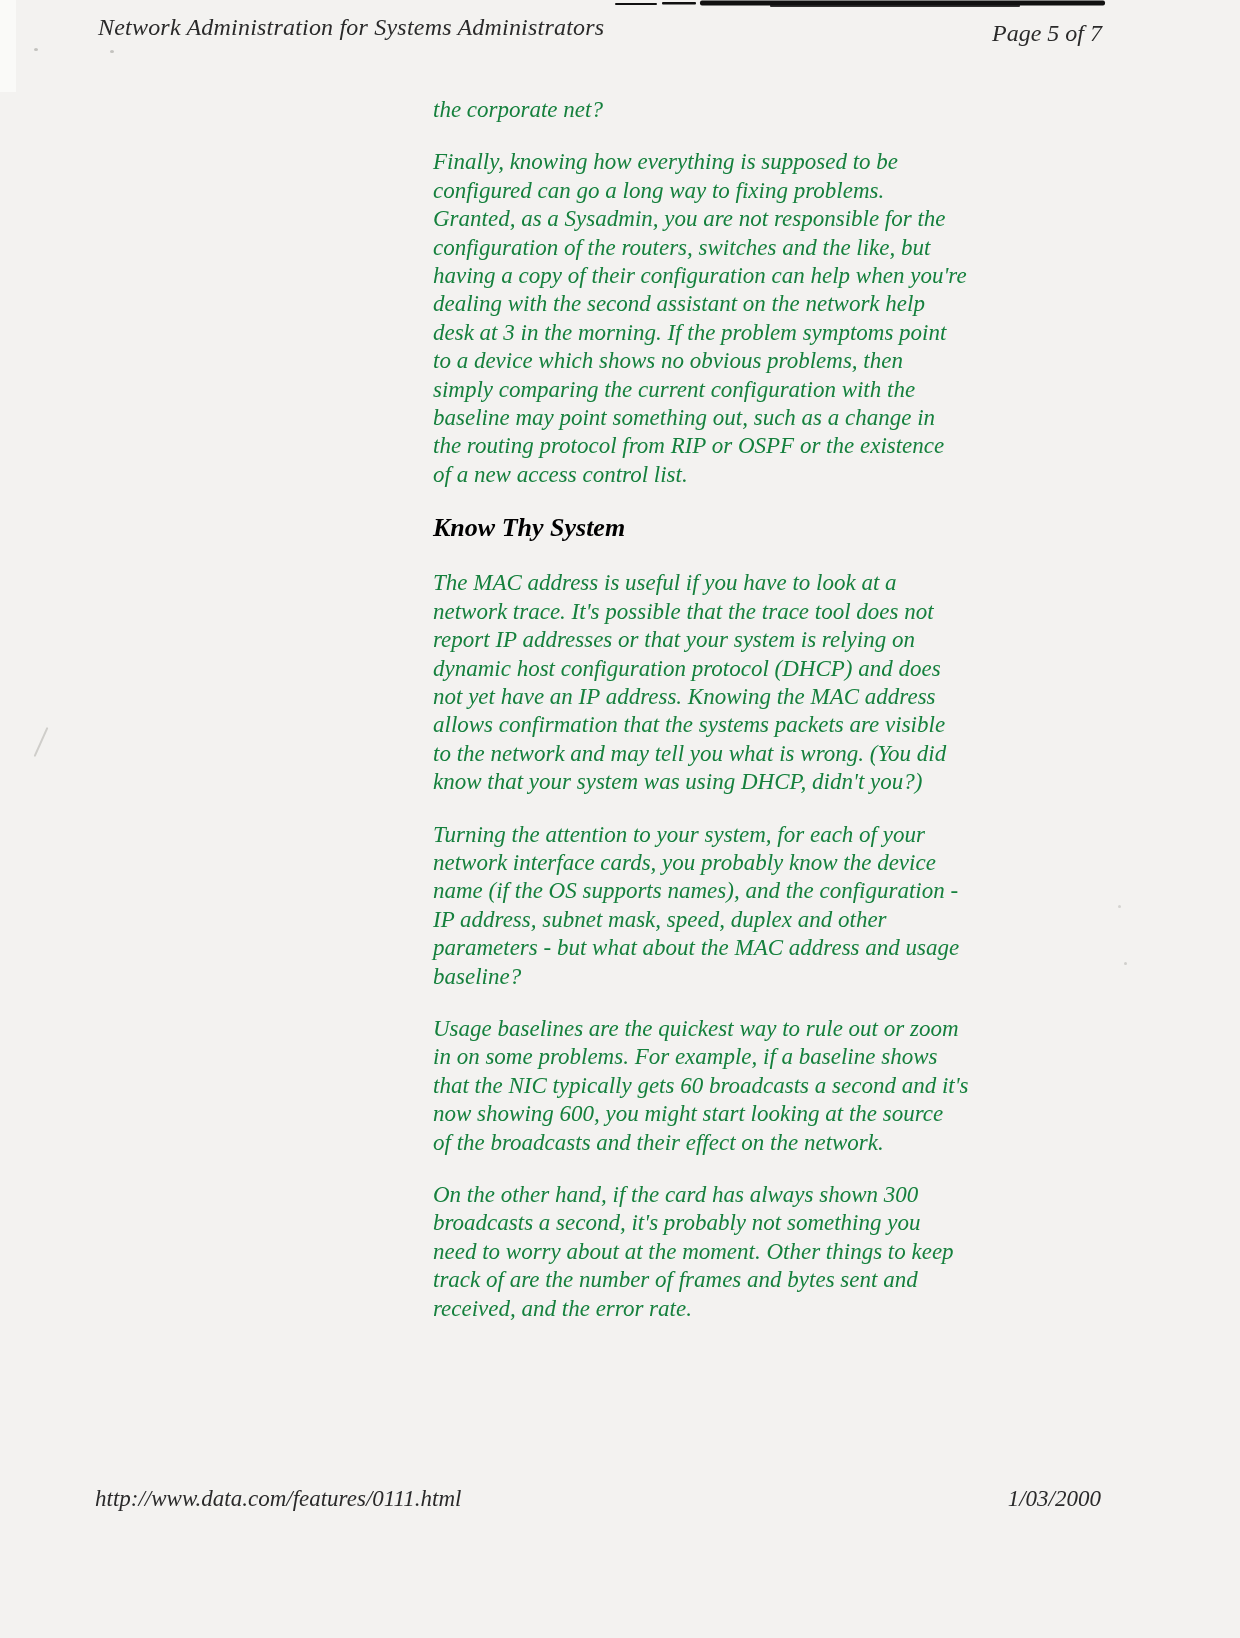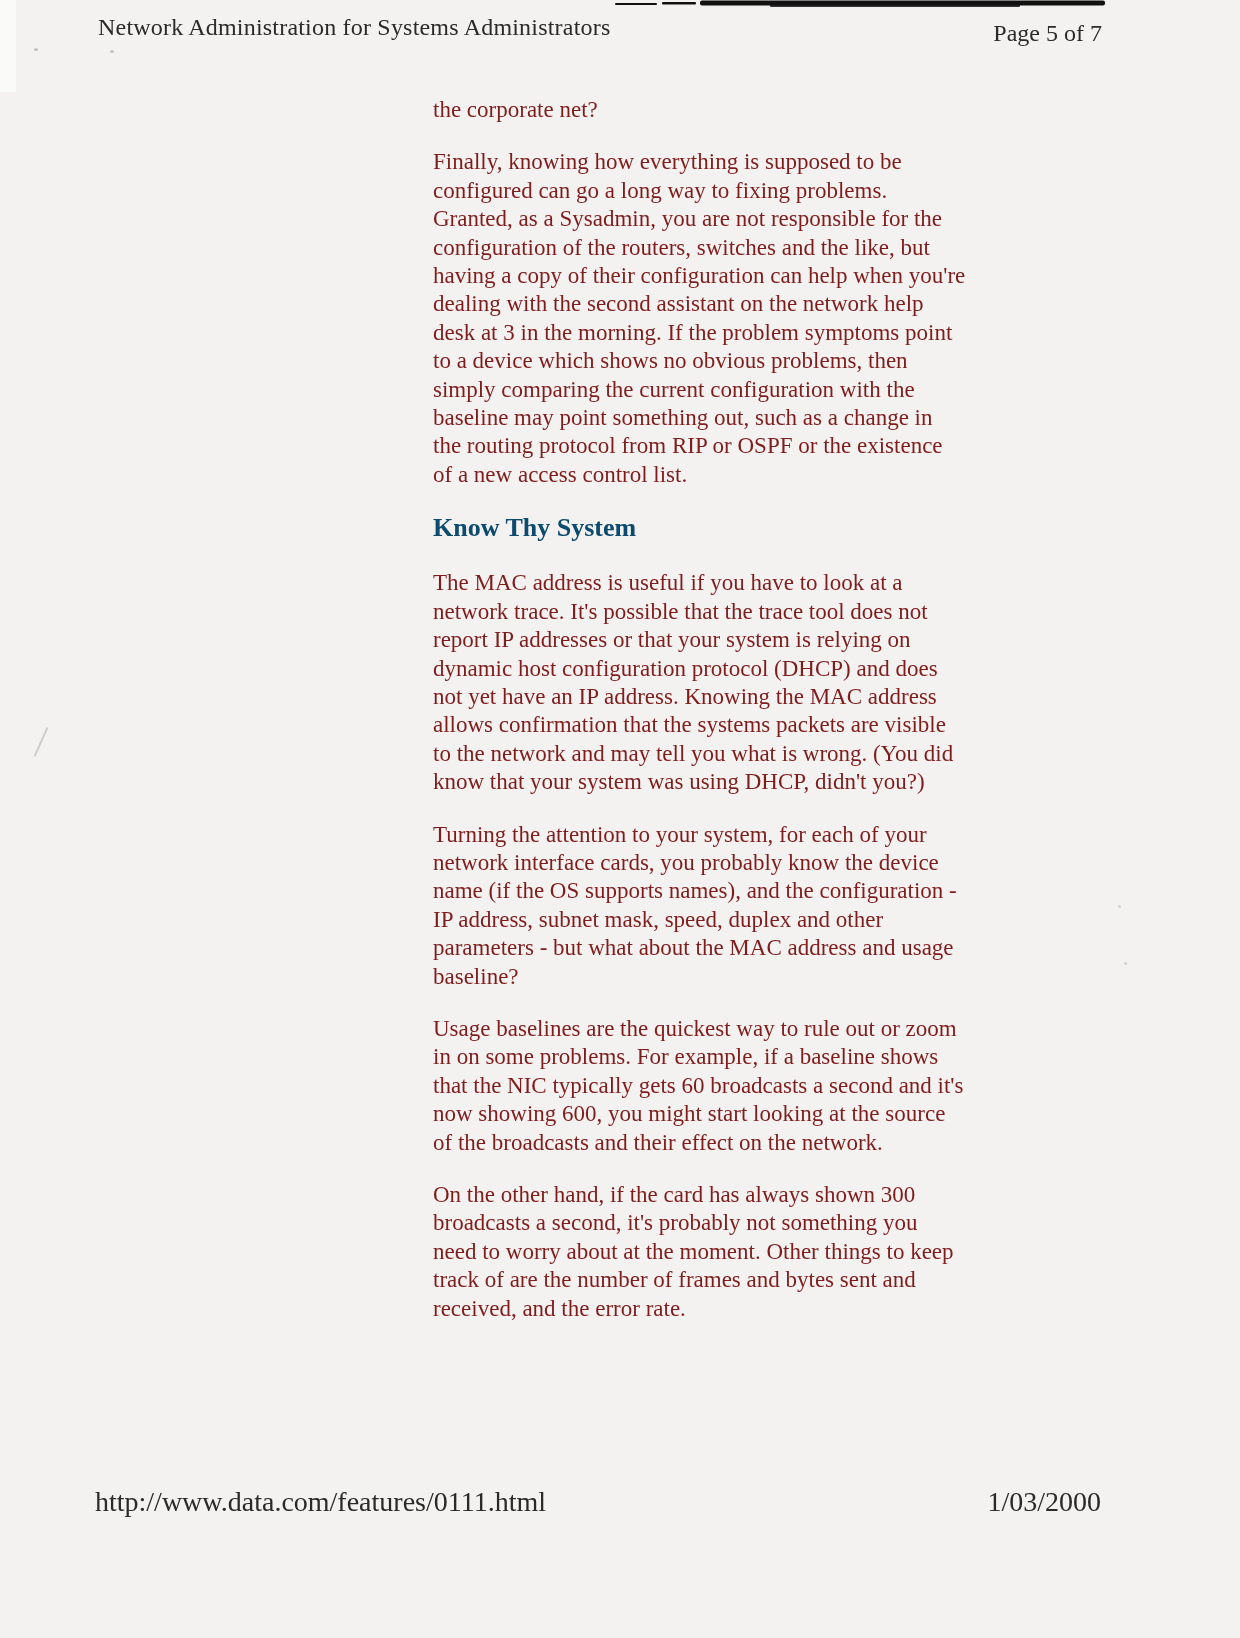--- a/index.html
+++ b/index.html
@@ -4,56 +4,56 @@
 <style>
   html, body { margin: 0; padding: 0; }
   body {
     width: 1240px; height: 1638px;
     background: #f3f2f0;
     font-family: "Liberation Serif", serif;
     color: #262626;
     position: relative;
     overflow: hidden;
   }
-  .scan-page { position: absolute; inset: 0; }
+  .scan-page { position: absolute; inset: 0; font-style: italic; }
 
   
   .header-title {
     position: absolute; left: 98px; top: 14px;
     font-size: 24px; letter-spacing: 0.2px; color: #2a2a2a;
   }
   .header-page {
     position: absolute; top: 20px; left: 992px; width: 110px;
     font-size: 24px; text-align: right; color: #2a2a2a;
   }
 
   
   .doc-body {
     position: absolute; left: 433px; top: 96px;
   }
   .doc-paragraph {
     margin: 0 0 24px 0;
     font-size: 23px;
     line-height: 28.4px;
     white-space: pre;
-    color: #7f1d1d;
+    color: #15803d;
   }
   .doc-heading {
     margin: 0 0 26px 0;
     font-size: 26px;
     line-height: 30px;
     font-weight: bold;
-    color: #0c4a6e;
+    color: #000000;
   }
 
   
   .doc-footer {
     position: absolute; left: 95px; top: 1486px; width: 1006px;
     display: flex; justify-content: space-between;
-    font-size: 28px; color: #2a2a2a; text-align: right;
+    font-size: 23px; color: #2a2a2a; text-align: right;
   }
 
   
   .artifact { position: absolute; pointer-events: none; }
   .top-streak { left: 610px; top: 0; width: 520px; height: 12px; }
   .corner-light {
     left: 0; top: 0; width: 16px; height: 92px;
     background: #fbfbfa; opacity: 0.8;
   }
   .speck { background: #9b9a96; border-radius: 50%; opacity: 0.55; }

